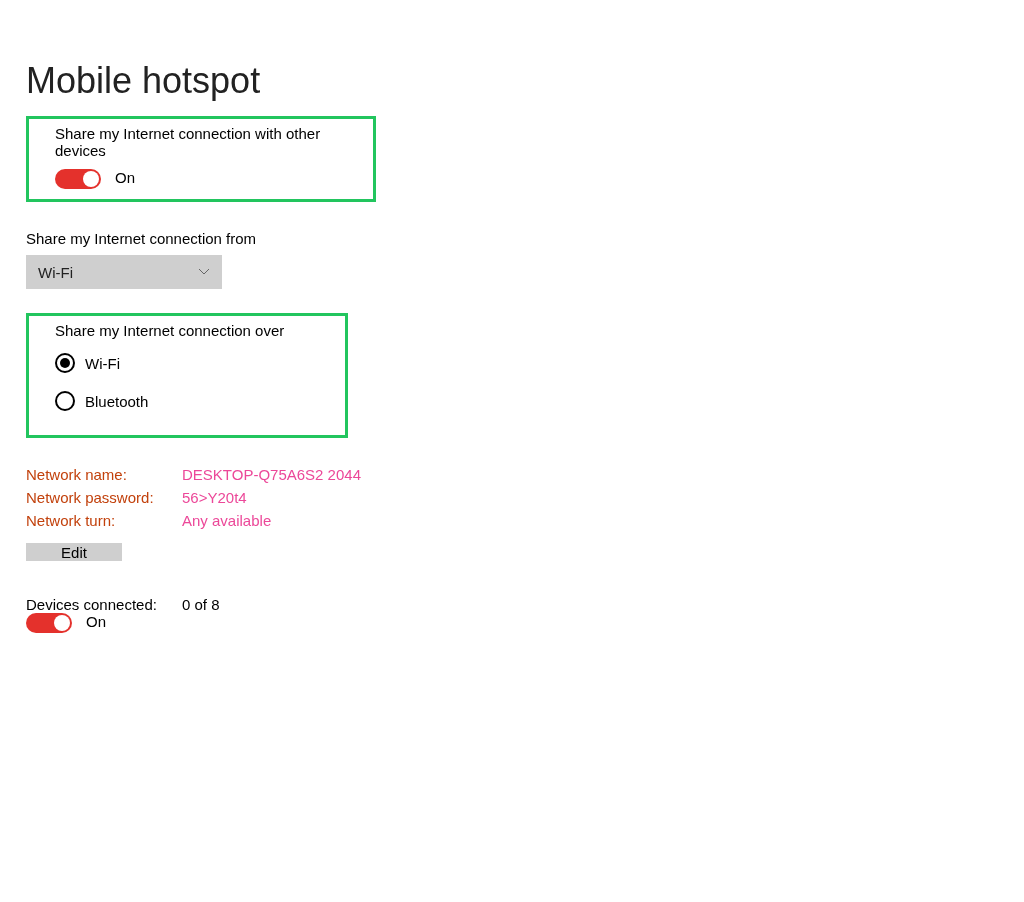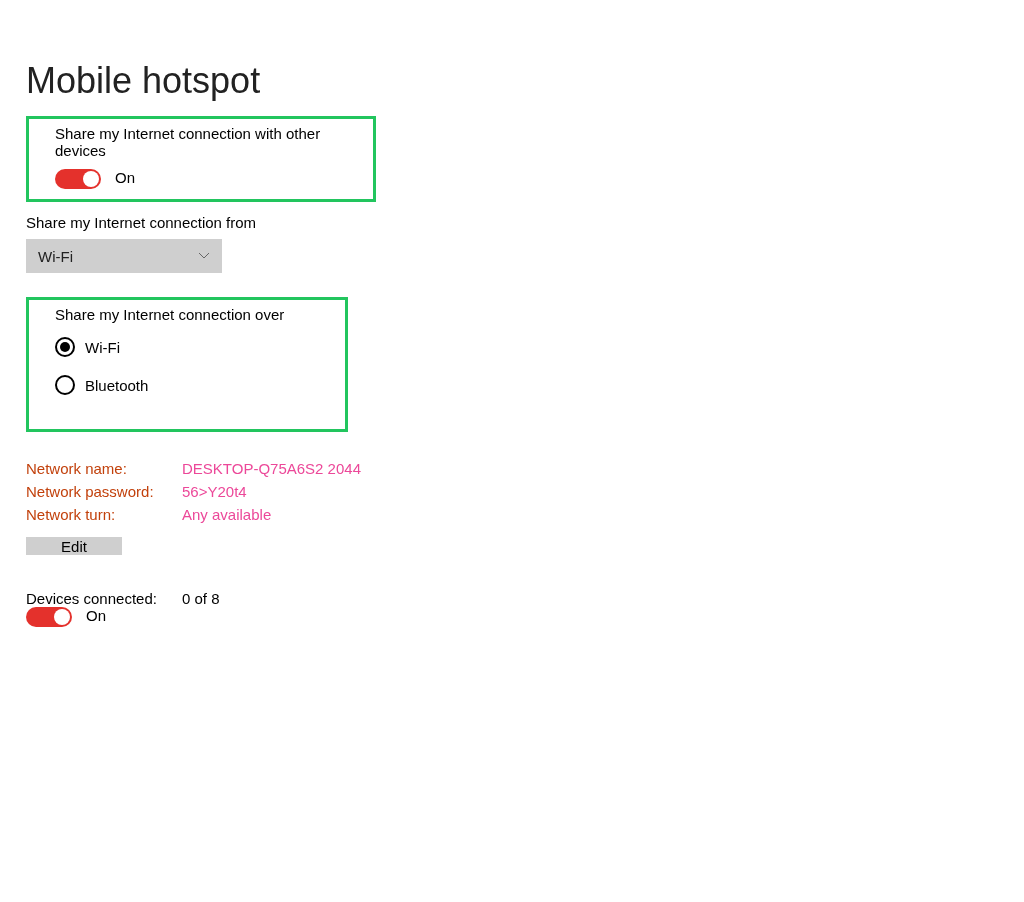--- a/index.html
+++ b/index.html
@@ -57,21 +57,21 @@
     top: 2px;
     width: 16px;
     height: 16px;
     border-radius: 50%;
     background: #ffffff;
   }
   .toggle-state {
     font-size: 15px;
   }
   .section {
-    margin-top: 12px;
+    margin-top: 28px;
   }
   .label-text {
     font-size: 15px;
     margin-bottom: 8px;
   }
   .dropdown {
     width: 196px;
     height: 34px;
     background: #cfcfcf;
     display: flex;
@@ -192,21 +192,21 @@
 
   
   <div class="highlight-box box-med">
     <div class="setting-label" style="margin-bottom:14px;">Share my Internet connection over</div>
     <div class="radio-row">
       <div class="radio">
         <div class="radio-inner"></div>
       </div>
       <span class="radio-label">Wi-Fi</span>
     </div>
-    <div class="radio-row" style="margin-bottom:24px;">
+    <div class="radio-row" style="margin-bottom:14px;">
       <div class="radio"></div>
       <span class="radio-label">Bluetooth</span>
     </div>
   </div>
 
   
   <div class="info-grid">
     <div class="info-row">
       <div class="info-key">Network name:</div>
       <div class="info-val">DESKTOP-Q75A6S2 2044</div>

